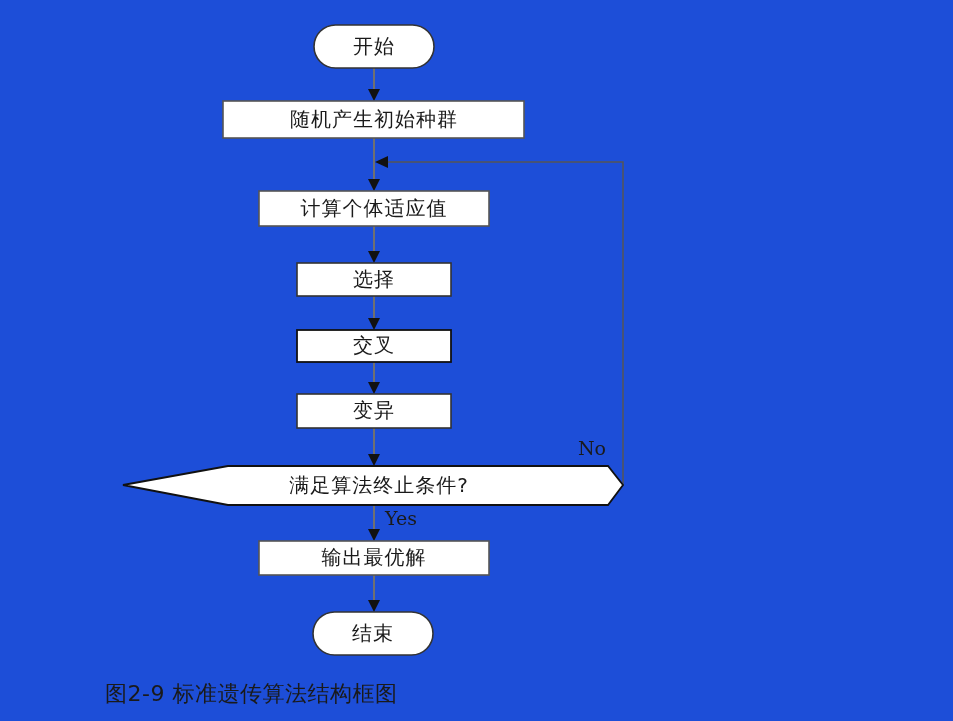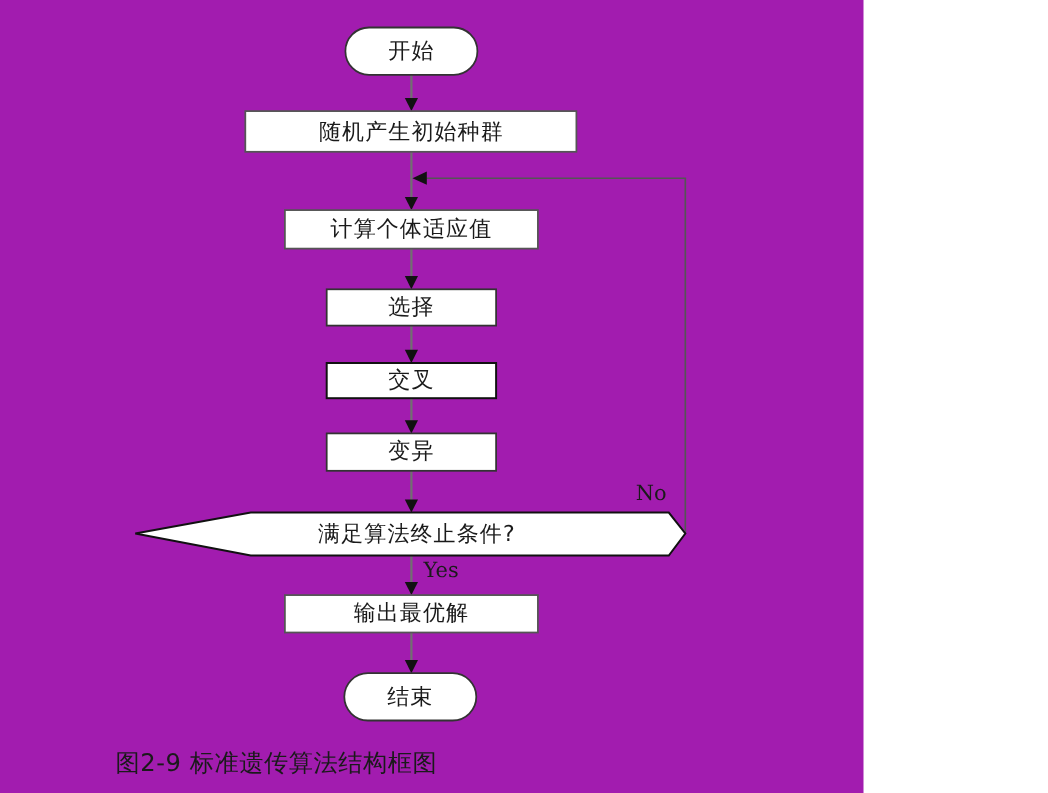--- a/index.html
+++ b/index.html
@@ -5,23 +5,23 @@
   html, body {
     margin: 0;
     padding: 0;
     background: #ffffff;
   }
   body {
     font-family: "DejaVu Sans", "Liberation Sans", sans-serif;
   }
   #canvas {
     position: relative;
-    width: 785px;
+    width: 953px;
     height: 721px;
-    background: #a21caf;
+    background: #1d4ed8;
     overflow: hidden;
   }
   #flow-svg {
     position: absolute;
     left: 0;
     top: 0;
     width: 953px;
     height: 721px;
   }
   .node-text {

